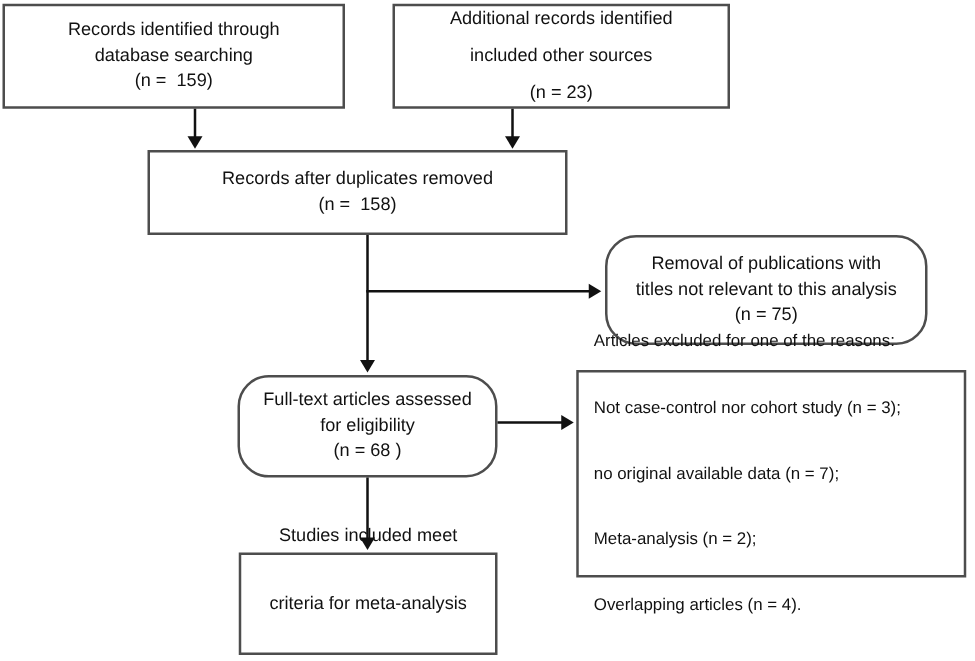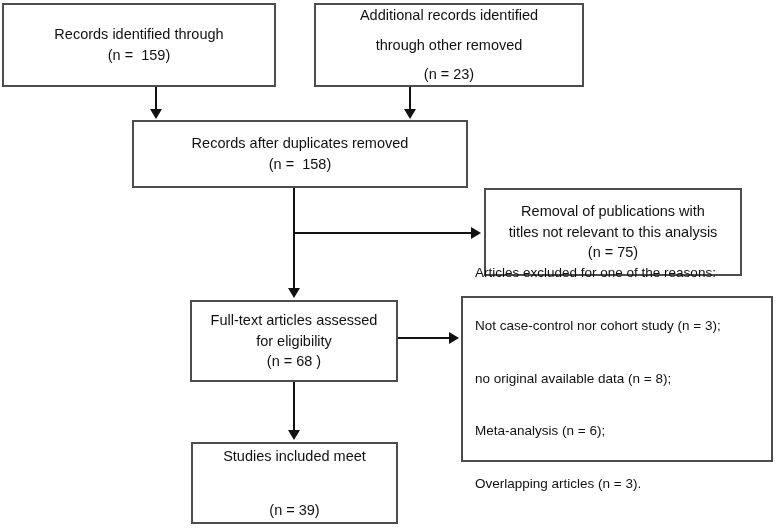--- a/index.html
+++ b/index.html
@@ -70,70 +70,72 @@
     border-left: 10px solid #111111;
   }
 </style>
 </head>
 <body>
 
 <div id="diagram">
 
   <div class="box center" style="left:2px; top:3px; width:274px; height:84px;">
     <span class="line">Records identified through</span>
+    <span class="line">database searching</span>
     <span class="line">(n =  159)</span>
   </div>
 
   <div class="box center" style="left:314px; top:3px; width:270px; height:84px;justify-content:space-between;">
     <span class="line">Additional records identified</span>
-    <span class="line">through other removed</span>
+    <span class="line">included other sources</span>
     <span class="line">(n = 23)</span>
   </div>
 
   <div class="vline" style="left:155px; top:87px; height:24px;"></div>
   <div class="arrow-down" style="left:150px; top:109px;"></div>
 
   <div class="vline" style="left:409px; top:87px; height:24px;"></div>
   <div class="arrow-down" style="left:404px; top:109px;"></div>
 
-  <div class="box center" style="left:132px; top:120px; width:336px; height:68px;">
+  <div class="box center" style="left:118px; top:120px; width:336px; height:68px;">
     <span class="line">Records after duplicates removed</span>
     <span class="line">(n =  158)</span>
   </div>
 
   <div class="vline" style="left:293px; top:188px; height:102px;"></div>
   <div class="arrow-down" style="left:288px; top:288px;"></div>
 
   <div class="hline" style="left:293px; top:232px; width:180px;"></div>
   <div class="arrow-right" style="left:471px; top:227px;"></div>
 
-  <div class="box center" style="left:484px; top:188px; width:258px; height:88px;">
+  <div class="box center" style="left:484px; top:188px; width:258px; height:88px;border-radius:25px;">
     <span class="line">Removal of publications with</span>
     <span class="line">titles not relevant to this analysis</span>
     <span class="line">(n = 75)</span>
   </div>
 
-  <div class="box center" style="left:190px; top:300px; width:208px; height:82px;">
+  <div class="box center" style="left:190px; top:300px; width:208px; height:82px;border-radius:25px;">
     <span class="line">Full-text articles assessed</span>
     <span class="line">for eligibility</span>
     <span class="line">(n = 68 )</span>
   </div>
 
   <div class="hline" style="left:398px; top:337px; width:53px;"></div>
   <div class="arrow-right" style="left:449px; top:332px;"></div>
 
   <div class="box left" style="left:461px; top:296px; width:312px; height:166px; font-size:13.5px; line-height:1.55;gap:32px;">
     <span class="line">Articles excluded for one of the reasons:</span>
     <span class="line">Not case-control nor cohort study (n = 3);</span>
-    <span class="line">no original available data (n = 8);</span>
-    <span class="line">Meta-analysis (n = 6);</span>
-    <span class="line">Overlapping articles (n = 3).</span>
+    <span class="line">no original available data (n = 7);</span>
+    <span class="line">Meta-analysis (n = 2);</span>
+    <span class="line">Overlapping articles (n = 4).</span>
   </div>
 
   <div class="vline" style="left:293px; top:382px; height:50px;"></div>
   <div class="arrow-down" style="left:288px; top:430px;"></div>
 
   <div class="box center" style="left:191px; top:442px; width:207px; height:82px;gap:33px;">
     <span class="line">Studies included meet</span>
+    <span class="line">criteria for meta-analysis</span>
     <span class="line">(n = 39)</span>
   </div>
 
 </div>
 
 </body></html>

